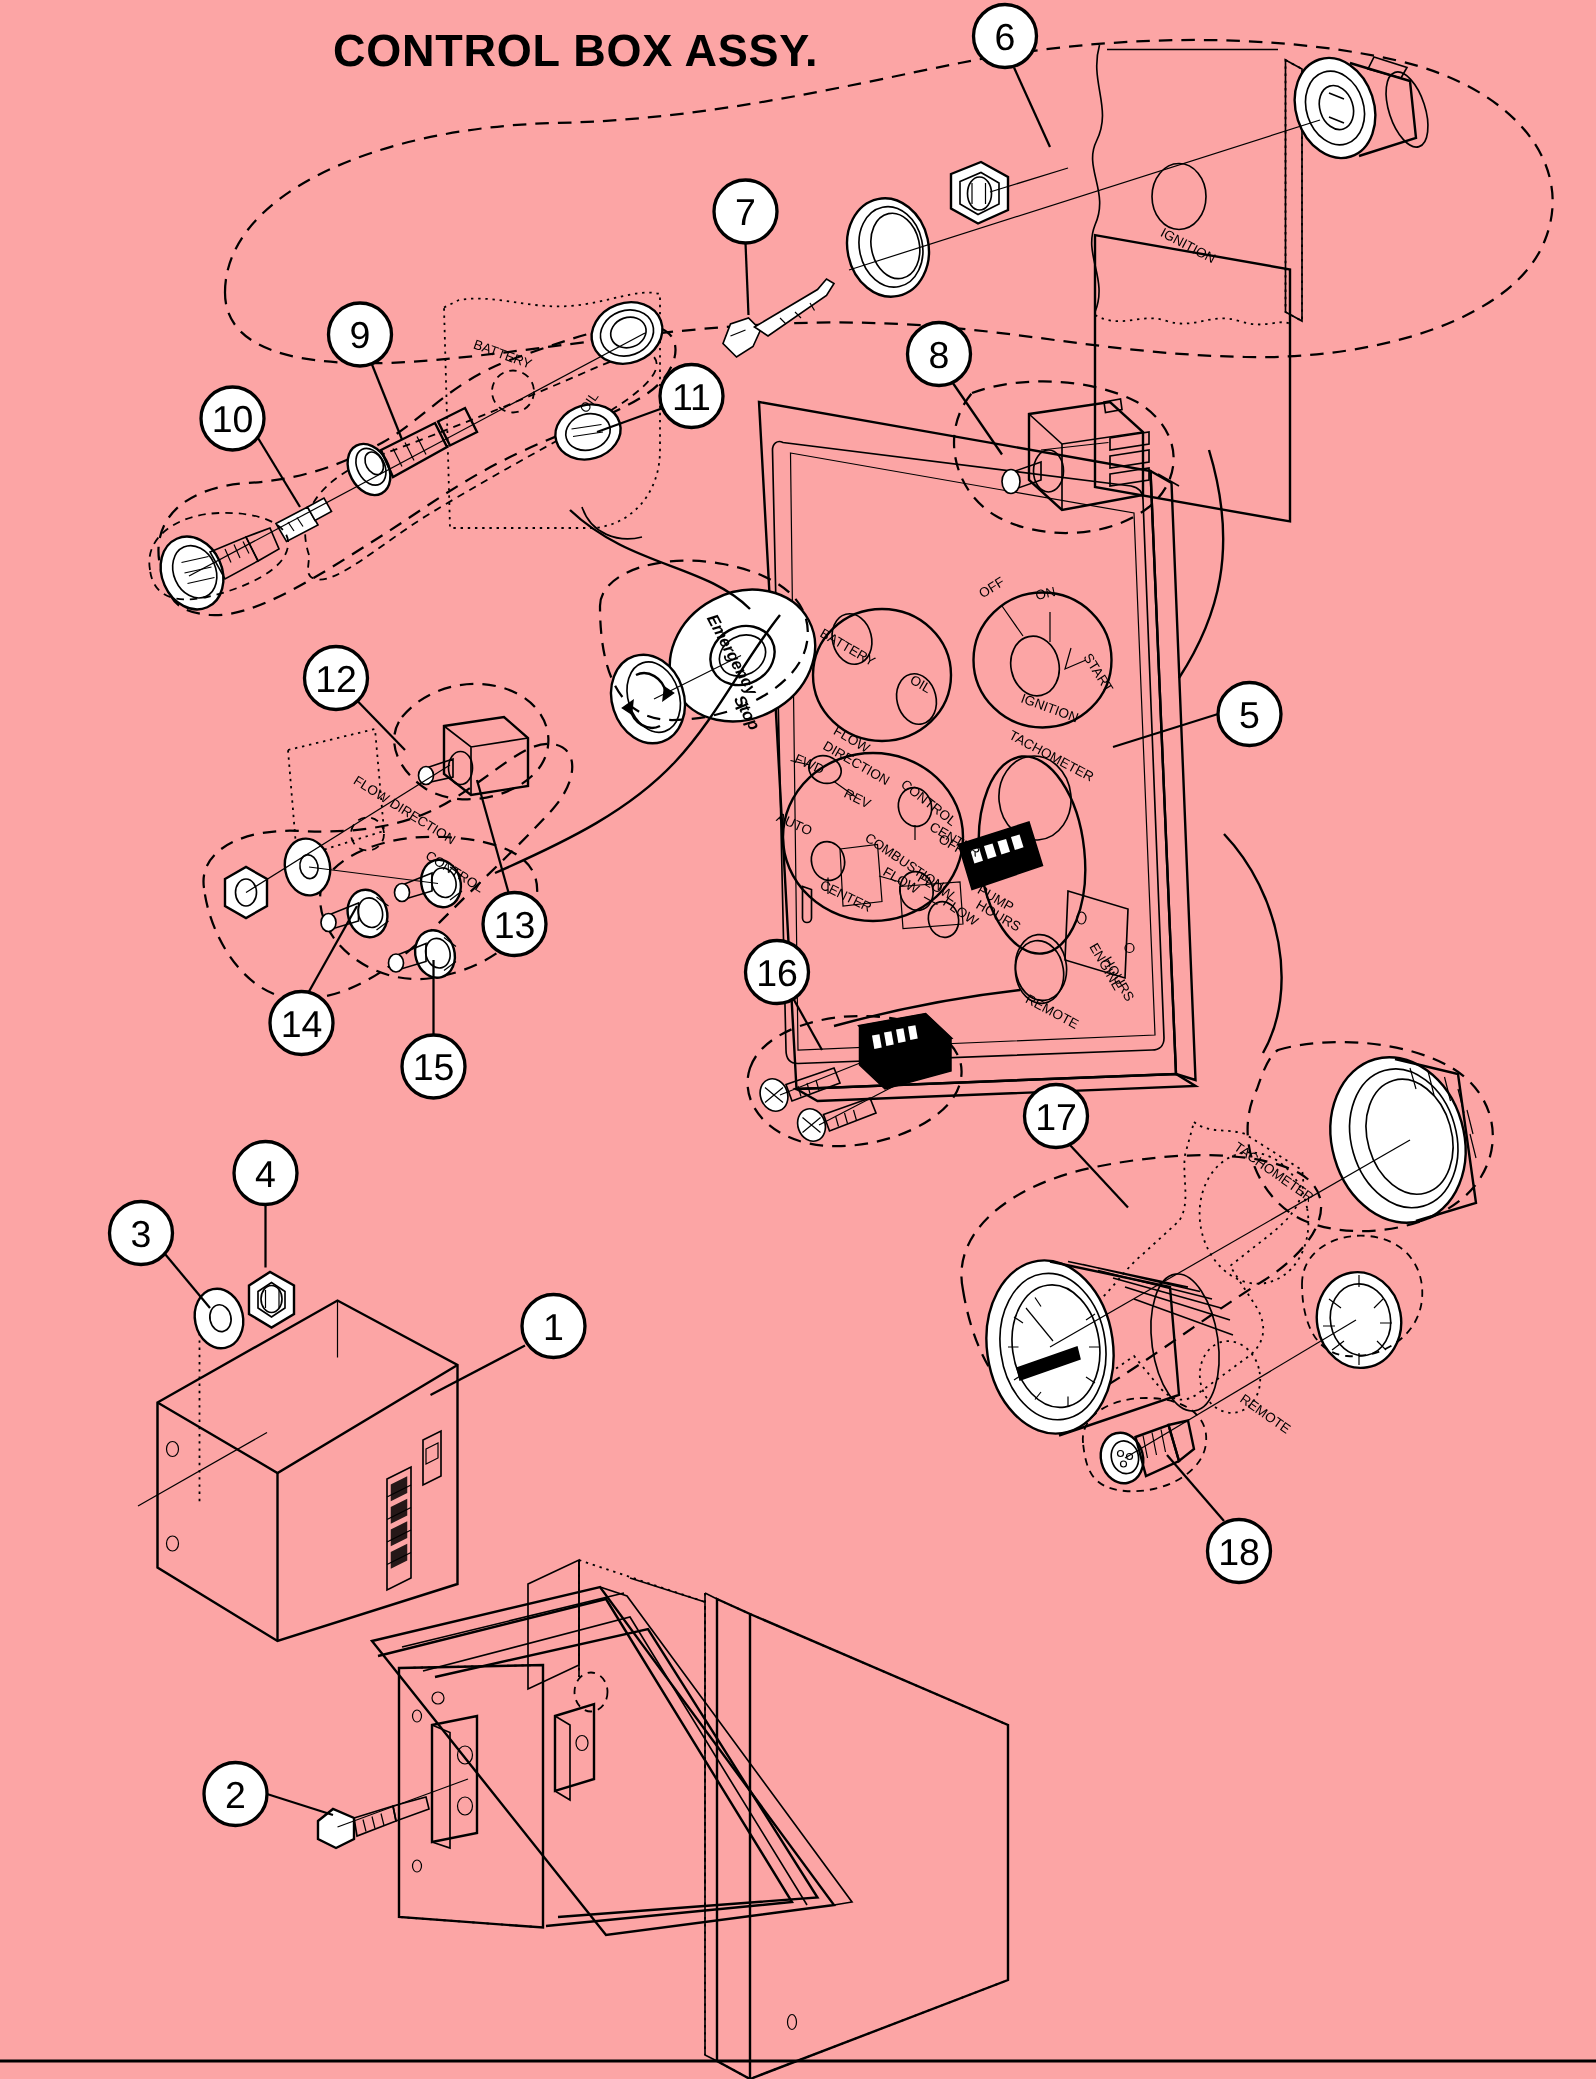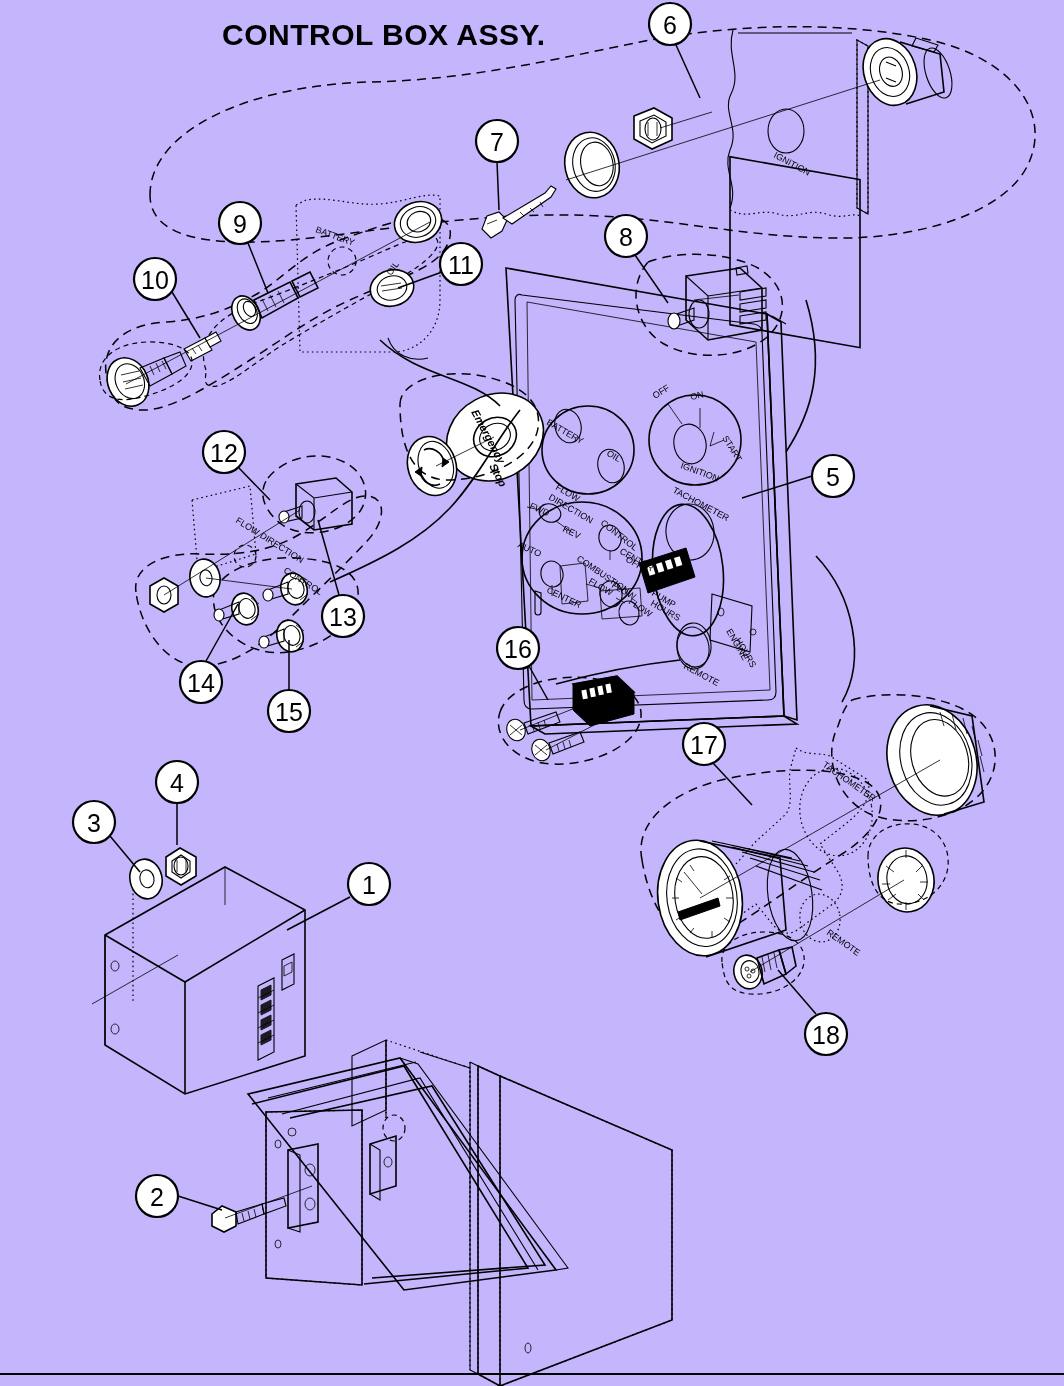--- a/index.html
+++ b/index.html
@@ -9,21 +9,21 @@
     background: #ffffff;
   }
   body {
     font-family: "Liberation Sans", sans-serif;
     color: #000;
   }
   #page {
     position: relative;
     width: 1064px;
     height: 1386px;
-    background: #c4b5fd;
+    background: #fca5a5;
     overflow: hidden;
   }
   #diagram-title {
     position: absolute;
     left: 222px;
     top: 18px;
     font-family: "Liberation Sans", sans-serif;
     font-weight: bold;
     font-size: 30px;
     letter-spacing: 0.5px;

